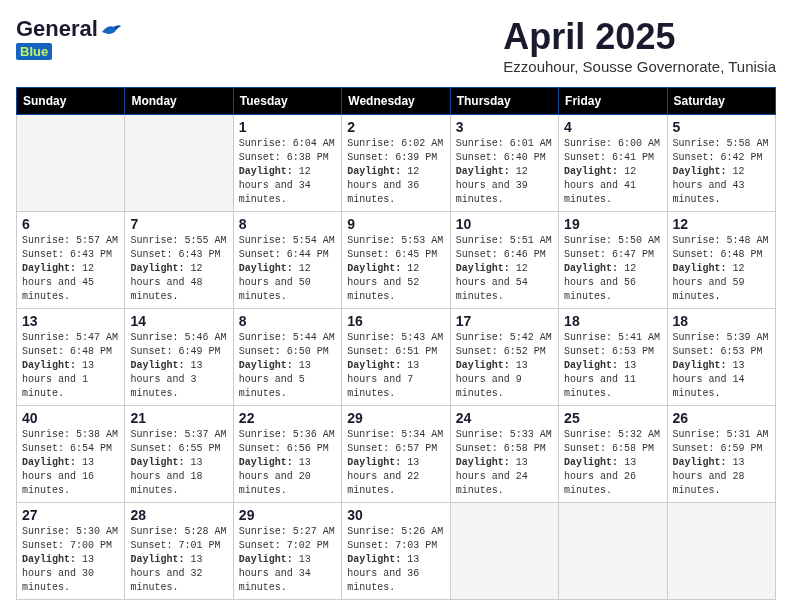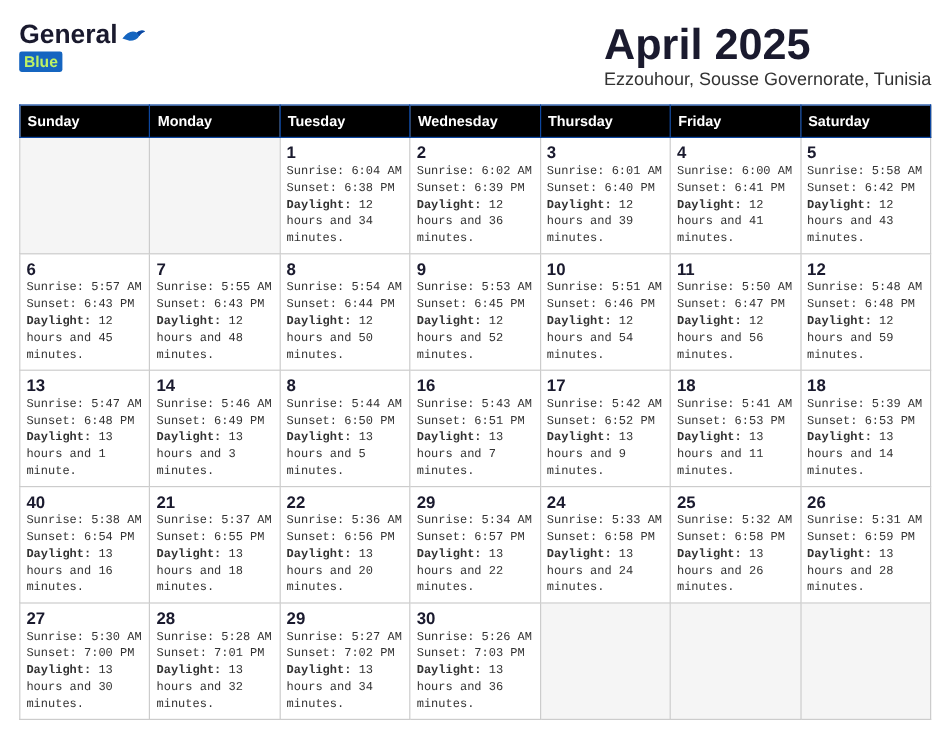--- a/index.html
+++ b/index.html
@@ -156,21 +156,21 @@
         </td>
         <td>
           <div class="day-number">9</div>
           <div class="day-info">Sunrise: 5:53 AM<br>Sunset: 6:45 PM<br><b>Daylight: </b>12 hours and 52 minutes.</div>
         </td>
         <td>
           <div class="day-number">10</div>
           <div class="day-info">Sunrise: 5:51 AM<br>Sunset: 6:46 PM<br><b>Daylight: </b>12 hours and 54 minutes.</div>
         </td>
         <td>
-          <div class="day-number">11</div>
+          <div class="day-number">19</div>
           <div class="day-info">Sunrise: 5:50 AM<br>Sunset: 6:47 PM<br><b>Daylight: </b>12 hours and 56 minutes.</div>
         </td>
         <td>
           <div class="day-number">12</div>
           <div class="day-info">Sunrise: 5:48 AM<br>Sunset: 6:48 PM<br><b>Daylight: </b>12 hours and 59 minutes.</div>
         </td>
       </tr>
       <tr>
         <td>
           <div class="day-number">13</div>

